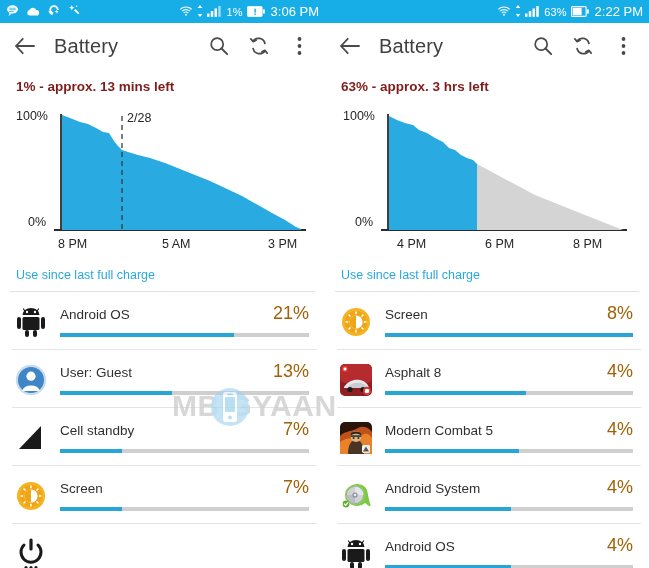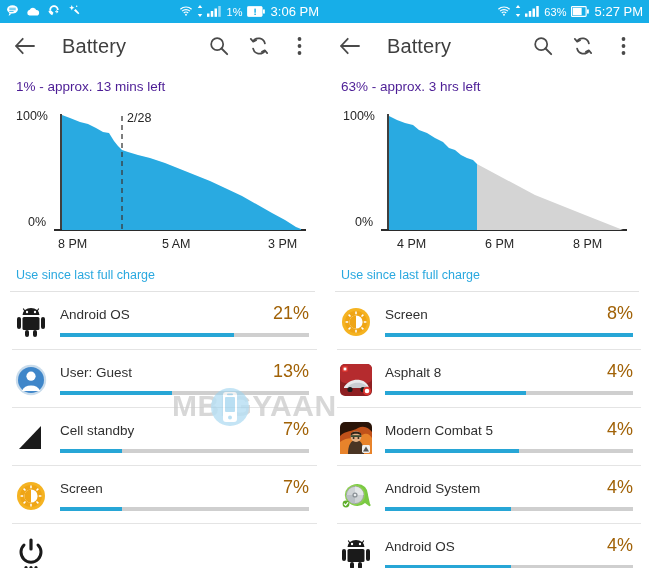--- a/index.html
+++ b/index.html
@@ -25,29 +25,29 @@
   .sb-time { font-size:13px; color:#fff; margin-left:2px; }
   .ico { display:block; }
 
   
   .appbar {
     height:46px; background:#fff; display:flex; align-items:center;
     padding:0 12px;
   }
   .back { width:26px; height:26px; display:flex; align-items:center; justify-content:center; cursor:pointer;}
   .apptitle {
-    font-size:20px; color:#3f3f3f; font-weight:400; margin-left:24px; flex:1;
+    font-size:20px; color:#3f3f3f; font-weight:400; margin-left:16px; flex:1;
     letter-spacing:0.1px;
   }
   .appicons { display:flex; align-items:center; gap:18px; padding-right:3px; }
   .appicon { width:22px; height:22px; display:flex; align-items:center; justify-content:center; cursor:pointer; }
 
   
   .summary {
-    font-size:13.5px; color:#4c1d95; padding:10px 16px 4px 16px;
+    font-size:13.5px; color:#7f1d1d; padding:10px 16px 4px 16px;font-weight:bold;
   }
 
   
   .chartwrap { padding:2px 14px 0 10px; position:relative; height:160px; }
   .chartsvg { display:block; }
 
   
   .sectionhdr {
     color:#29a8df; font-size:12.5px; padding:10px 16px 9px 16px;
   }
@@ -352,21 +352,21 @@
             </svg>
         </span>
         <span class="sb-text">63%</span>
         <span class="ico">
           <svg width="18" height="11" viewBox="0 0 22 13">
               <rect x="0.5" y="0.5" width="18" height="12" rx="1" fill="none" stroke="#fff" stroke-width="1.4"></rect>
               <rect x="2" y="2" width="11" height="9" fill="#fff"></rect>
               <rect x="19.5" y="4" width="2.3" height="5" fill="#fff"></rect>
             </svg>
         </span>
-        <span class="sb-time">5:27 PM</span>
+        <span class="sb-time">2:22 PM</span>
       </div>
     </div>
 
     <div class="appbar">
       <div class="back">
         <svg width="22" height="18" viewBox="0 0 24 20">
             <path d="M9.5 2 L2 10 L9.5 18" stroke="#4a4a4a" stroke-width="2" fill="none" stroke-linecap="round" stroke-linejoin="round"></path>
             <path d="M2.5 10 L22 10" stroke="#4a4a4a" stroke-width="2" stroke-linecap="round"></path>
           </svg>
       </div>

